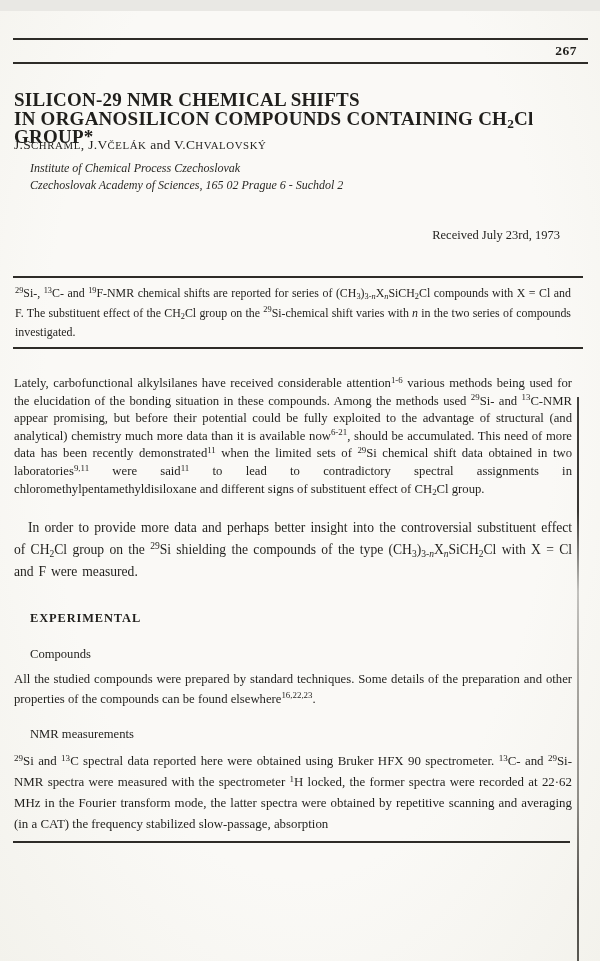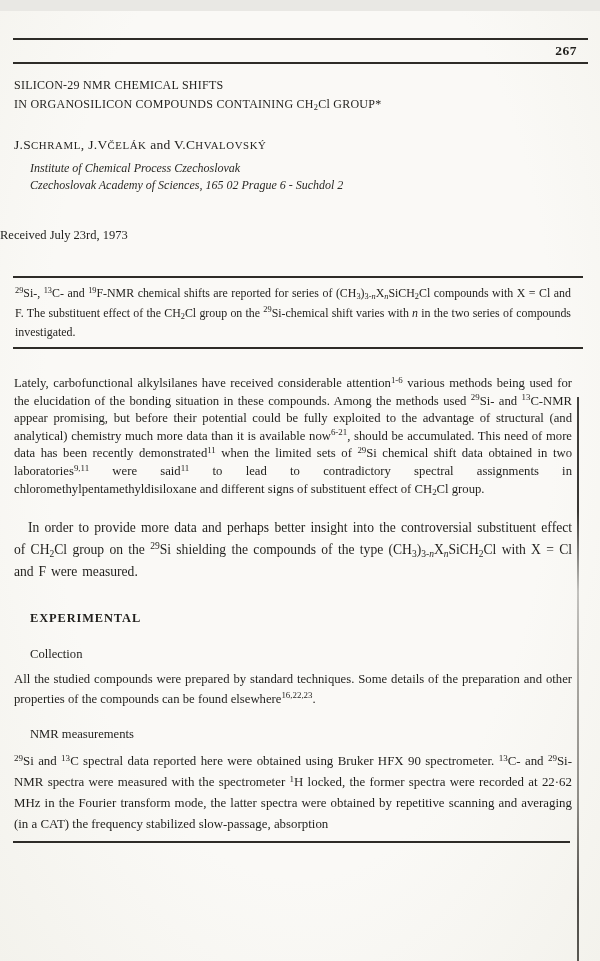--- a/index.html
+++ b/index.html
@@ -11,25 +11,25 @@
     background:#f9f8f4;
     background-image: radial-gradient(ellipse at 50% 40%, #faf9f6 60%, #f3f2ec 100%);
     font-family:"Liberation Serif", serif;
     color:#201f1c;
     overflow:hidden;
   }
   .rule { position:absolute; background:#2e2c28; }
   .rule.thick { height:2px; }
   .rule.thin { height:1.5px; }
   .page-number { position:absolute; top:32px; right:23px; font-size:13.5px; font-weight:bold; letter-spacing:0.5px; }
-  .title { position:absolute; top:65px; left:14px; width:566px; font-size:12px; font-weight:normal; line-height:18.5px; letter-spacing:0.25px; }
+  .title { position:absolute; top:80px; left:14px; width:566px; font-size:19px; font-weight:bold; line-height:18.5px; letter-spacing:0.25px; }
   .authors { position:absolute; top:126px; left:14px; width:560px; font-size:13.5px; letter-spacing:0.3px; }
   .authors .sc { font-size:10.8px; letter-spacing:0.6px;text-align:right; }
   .affiliation { position:absolute; top:149px; left:30px; width:520px; font-style:italic; font-size:12px; line-height:16.5px; color:#2a2925; }
-  .received { position:absolute; top:217px; left:0; width:560px; text-align:left; font-size:12.5px; }
+  .received { position:absolute; top:217px; left:0; width:560px; text-align:right; font-size:12.5px; }
   .abstract { position:absolute; top:273px; left:15px; width:556px; font-size:11.9px; line-height:19.5px; text-align:justify; color:#252320; }
   .para { position:absolute; left:14px; width:558px; text-align:justify; }
   .para1 { top:364px; font-size:12.7px; line-height:17.6px; }
   .para2 { top:506px; font-size:13.6px; line-height:22px; text-indent:14px; word-spacing:1.5px; }
   .heading-exp { position:absolute; top:600px; left:30px; font-size:12.4px; font-weight:bold; letter-spacing:0.9px; }
   .subheading { position:absolute; left:30px; font-size:12.6px; }
   .sub-compounds { top:636px; }
   .sub-nmr { top:716px; }
   .para-compounds { top:659px; font-size:12.7px; line-height:19.5px; }
   .para-nmr { top:740px; font-size:12.9px; line-height:21px; }
@@ -72,21 +72,21 @@
 
   <div class="rule thin" style="top:265px; left:13px; width:570px;"></div>
   <div class="abstract"><sup>29</sup>Si-, <sup>13</sup>C- and <sup>19</sup>F-NMR chemical shifts are reported for series of (CH<sub>3</sub>)<sub>3-<i>n</i></sub>X<sub><i>n</i></sub>SiCH<sub>2</sub>Cl compounds with X = Cl and F. The substituent effect of the CH<sub>2</sub>Cl group on the <sup>29</sup>Si-chemical shift varies with <i>n</i> in the two series of compounds investigated.</div>
   <div class="rule thin" style="top:336px; left:13px; width:570px;"></div>
 
   <div class="para para1">Lately, carbofunctional alkylsilanes have received considerable attention<sup>1-6</sup> various methods being used for the elucidation of the bonding situation in these compounds. Among the methods used <sup>29</sup>Si- and <sup>13</sup>C-NMR appear promising, but before their potential could be fully exploited to the advantage of structural (and analytical) chemistry much more data than it is available now<sup>6-21</sup>, should be accumulated. This need of more data has been recently demonstrated<sup>11</sup> when the limited sets of <sup>29</sup>Si chemical shift data obtained in two laboratories<sup>9,11</sup> were said<sup>11</sup> to lead to contradictory spectral assignments in chloromethylpentamethyldisiloxane and different signs of substituent effect of CH<sub>2</sub>Cl group.</div>
   <div class="para para2">In order to provide more data and perhaps better insight into the controversial substituent effect of CH<sub>2</sub>Cl group on the <sup>29</sup>Si shielding the compounds of the type (CH<sub>3</sub>)<sub>3-<i>n</i></sub>X<sub><i>n</i></sub>SiCH<sub>2</sub>Cl with X = Cl and F were measured.</div>
 
   <div class="heading-exp">EXPERIMENTAL</div>
 
-  <div class="subheading sub-compounds">Collection</div>
+  <div class="subheading sub-compounds">Compounds</div>
   <div class="para para-compounds">All the studied compounds were prepared by standard techniques. Some details of the preparation and other properties of the compounds can be found elsewhere<sup>16,22,23</sup>.</div>
 
   <div class="subheading sub-nmr">NMR measurements</div>
   <div class="para para-nmr"><sup>29</sup>Si and <sup>13</sup>C spectral data reported here were obtained using Bruker HFX 90 spectrometer. <sup>13</sup>C- and <sup>29</sup>Si- NMR spectra were measured with the spectrometer <sup>1</sup>H locked, the former spectra were recorded at 22·62 MHz in the Fourier transform mode, the latter spectra were obtained by repetitive scanning and averaging (in a CAT) the frequency stabilized slow-passage, absorption</div>
 
   <div class="rule thin foot-rule"></div>
 
 
   <div class="scan-edge-line"></div>
 

